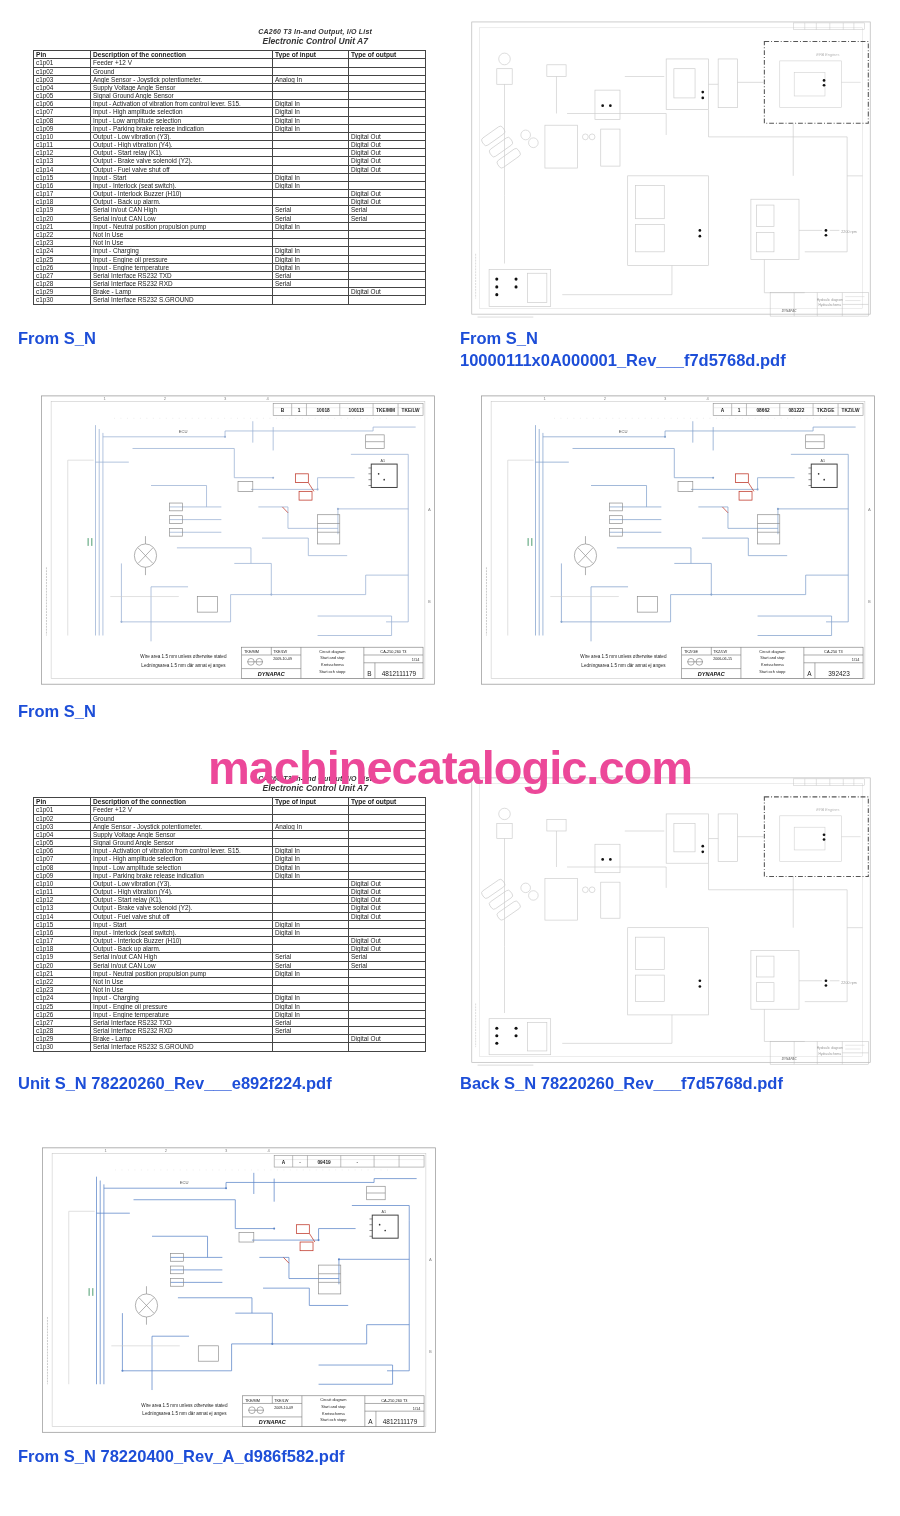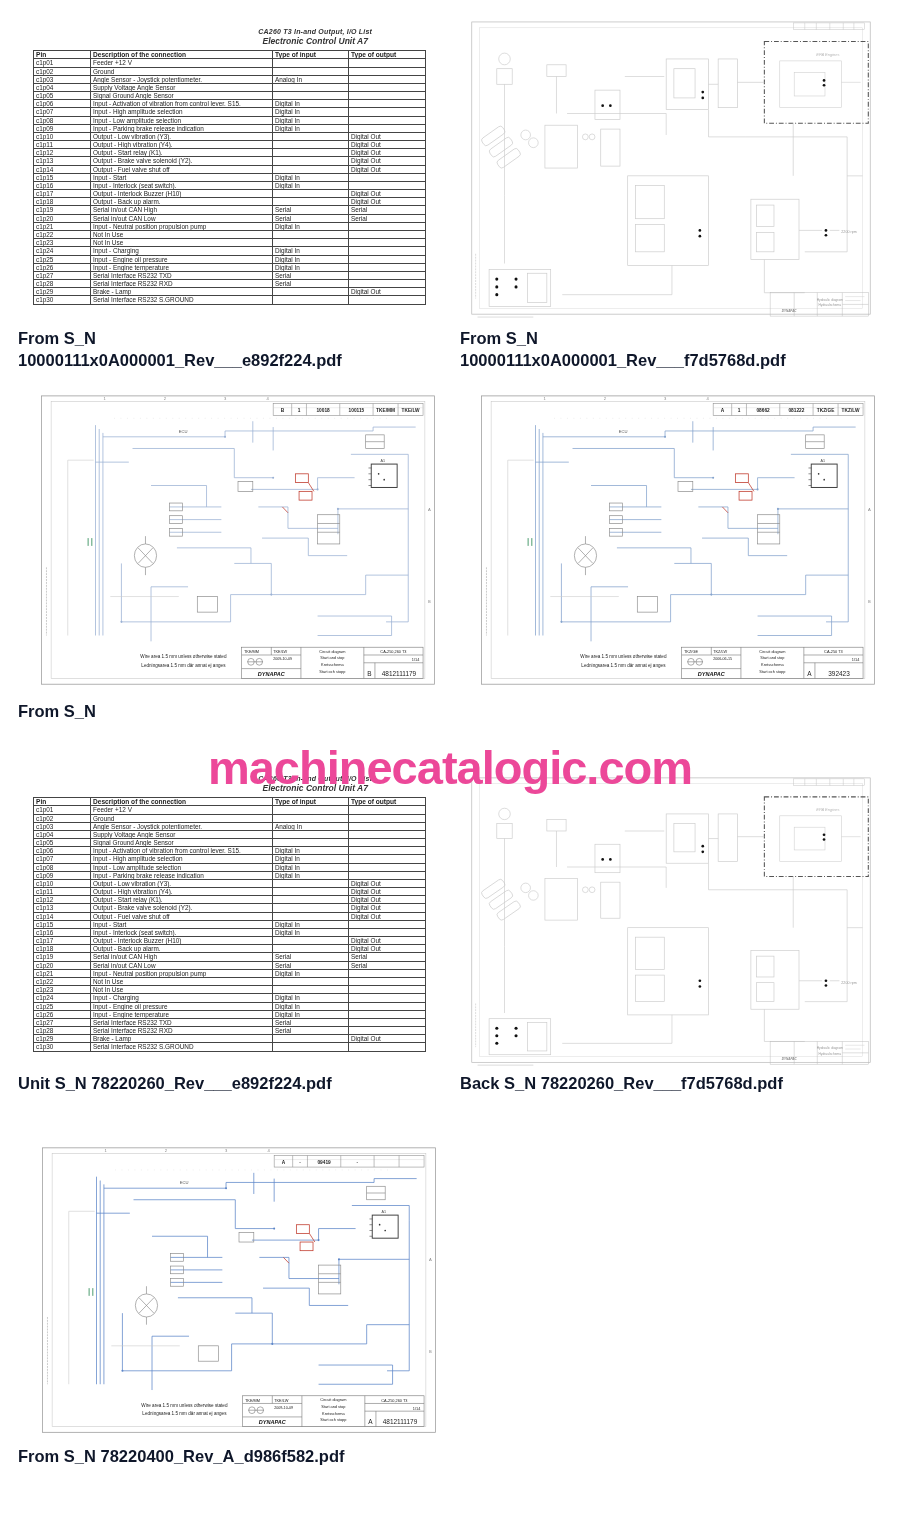--- a/index.html
+++ b/index.html
@@ -11,21 +11,21 @@
   .io-title1{margin-left:44%;width:56%;text-align:center;font-size:7px;font-weight:bold;
              font-style:italic;color:#333;letter-spacing:.2px;}
   .io-title2{margin-left:44%;width:56%;text-align:center;font-size:8.5px;font-weight:bold;
              font-style:italic;color:#333;margin-top:1px;margin-bottom:4px;}
   table.io{border-collapse:collapse;width:392px;table-layout:fixed;}
   table.io th, table.io td{border:1px solid #444;padding:0 2px;vertical-align:top;
     font-size:6.4px;line-height:1.12;color:#1c1c1c;text-align:left;height:6.5px;
     overflow:hidden;white-space:normal;}
   table.io th{font-weight:bold;font-size:6.6px;}
   
-  .cap{position:absolute;font-weight:bold;font-size:16.5px;line-height:1.32;color:#0f172a;}
+  .cap{position:absolute;font-weight:bold;font-size:16.5px;line-height:1.32;color:#1d4ed8;}
   #watermark{position:absolute;left:0;top:740px;width:100%;text-align:center;
      font-size:47px;font-weight:bold;letter-spacing:-1px;color:#bf920b;z-index:5;}
   
   svg.thumb{display:block;}
   svg text{font-family:"Liberation Sans", sans-serif;}
   .circuit{--wire:#93add0;}
 </style>
 </head>
 <body>
 
@@ -445,21 +445,20 @@
         </tbody>
     </table>
   </div>
 
   <svg class="thumb" style="left:466px;top:20px;" width="410" height="300" viewBox="0 0 426 308" preserveAspectRatio="none">
     <use href="#hydra-art"></use>
   </svg>
 
   <div class="cap" style="left:18px;top:328px;">
     <div>From S_N</div>
-    <div>10000111x0A000001_Rev___e892f224.pdf</div>
   </div>
   <div class="cap" style="left:460px;top:328px;">
     <div>From S_N</div>
     <div>10000111x0A000001_Rev___f7d5768d.pdf</div>
   </div>
 
   <svg class="thumb circuit" style="left:40px;top:392px;--wire:#9ab1d4;" width="396" height="300" viewBox="0 0 428 308" preserveAspectRatio="none">
     <use href="#circuit-art"></use>
     <g font-size="5.2" fill="#222" text-anchor="middle" font-weight="bold">
       <text x="262" y="21">B</text>

